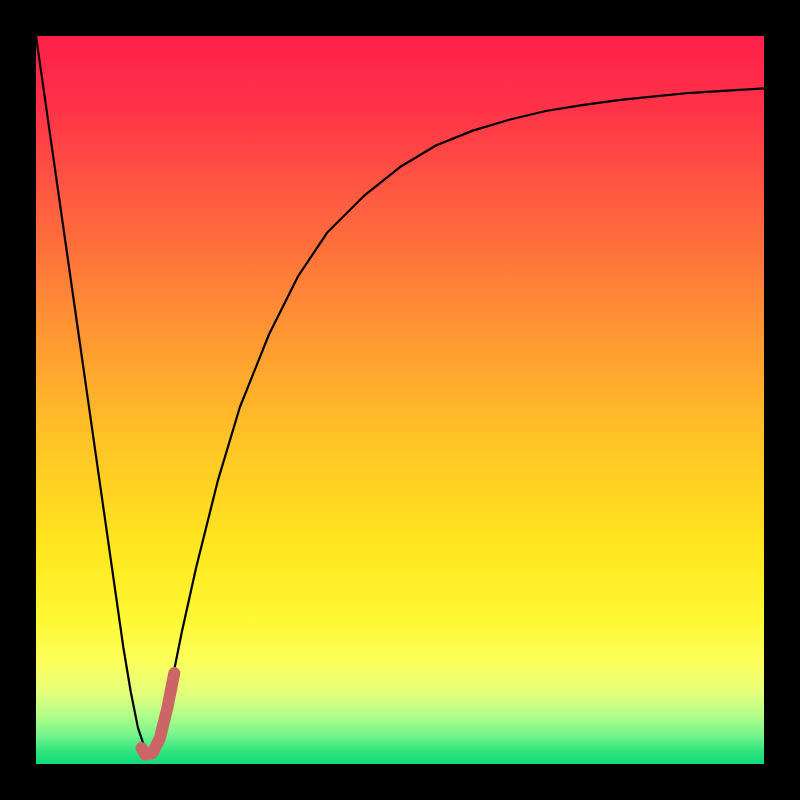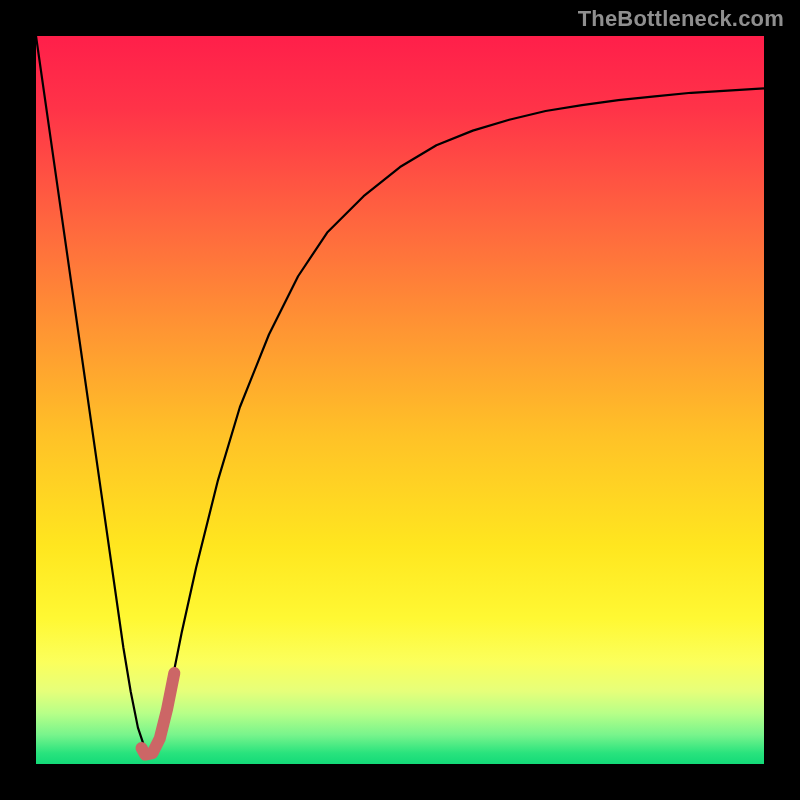--- a/index.html
+++ b/index.html
@@ -47,21 +47,20 @@
     position: absolute;
     left: 0;
     top: 0;
   }
 </style>
 </head>
 <body>
 
 <div class="frame">
 
-  <div class="credit">TheBottleneck.com</div>
 
   <div class="plot">
     <svg class="gradient" width="728" height="728" viewBox="0 0 728 728" preserveAspectRatio="none">
       <defs>
         <linearGradient id="bg" x1="0" y1="0" x2="0" y2="1">
             <stop offset="0.00%" stop-color="#ff1f4a"></stop>
             <stop offset="10.00%" stop-color="#ff3348"></stop>
             <stop offset="25.00%" stop-color="#ff643f"></stop>
             <stop offset="40.00%" stop-color="#ff9433"></stop>
             <stop offset="55.00%" stop-color="#ffc227"></stop>

